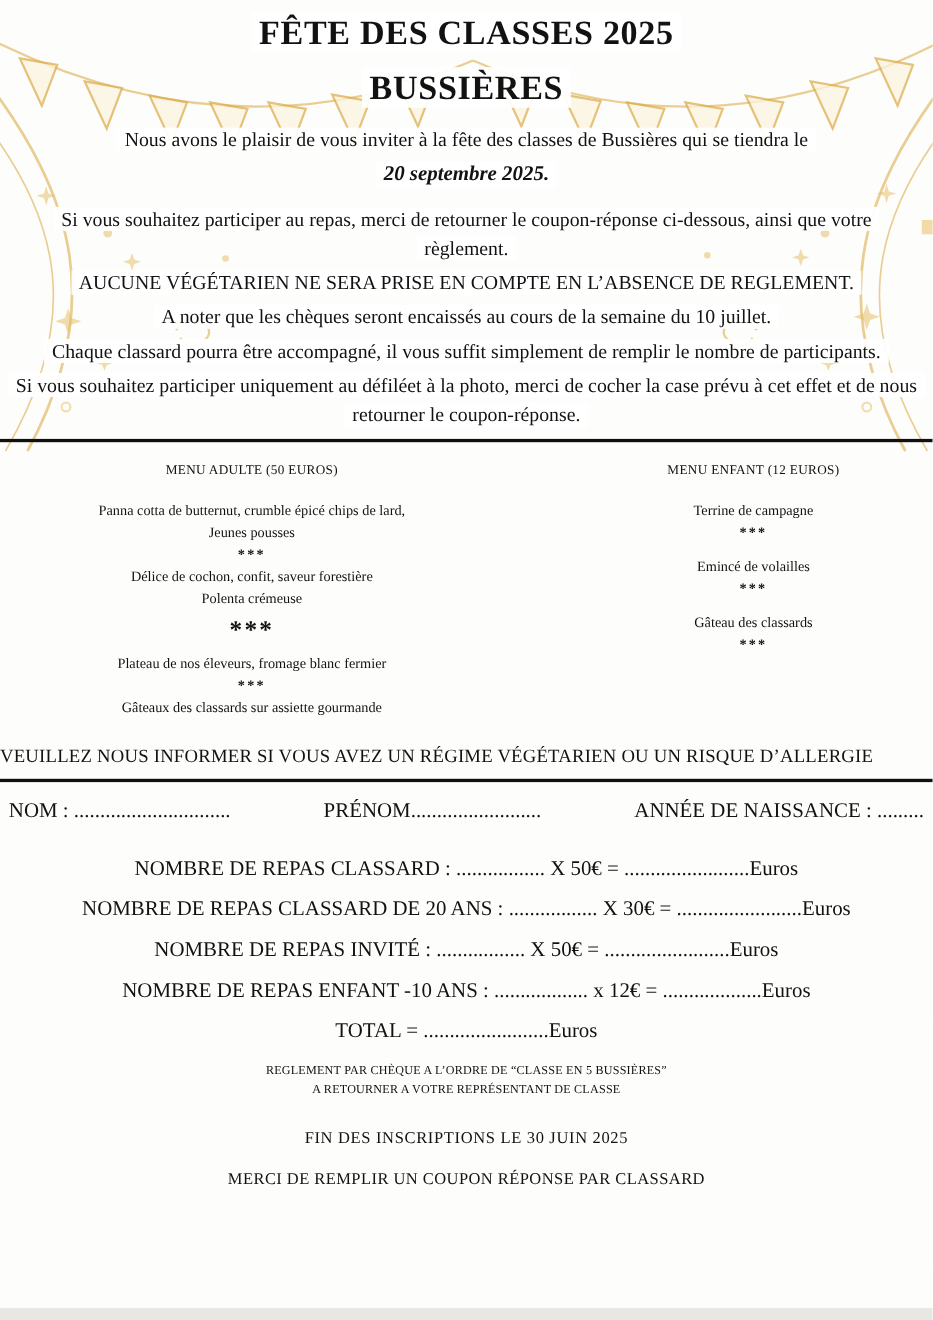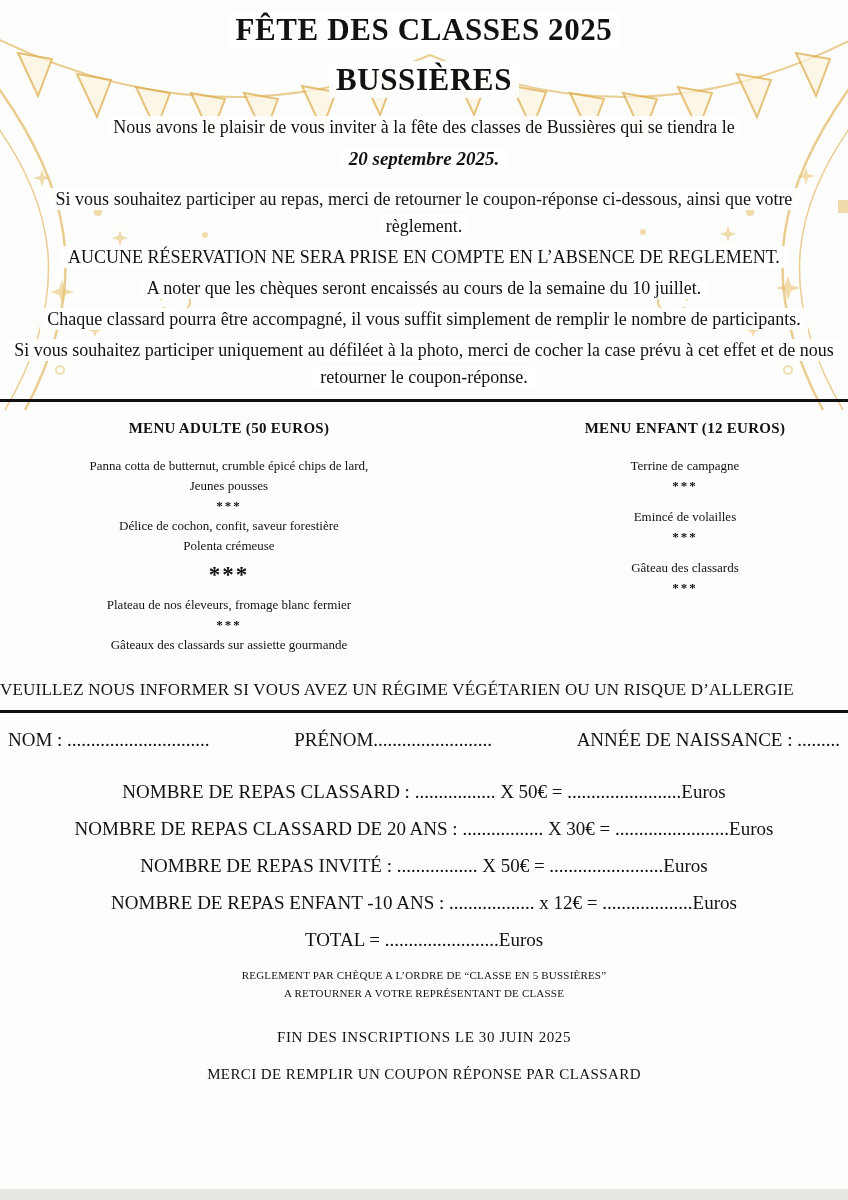--- a/index.html
+++ b/index.html
@@ -26,21 +26,21 @@
   .bold { font-weight:700;font-style:italic; }
   .date-line { font-size:19px; }
 
   .rule { border:none; border-top:3px solid #101010; margin:8px 0 0; }
   .rule2 { margin-top:10px; }
 
   .menus { display:flex; padding-top:10px; }
   .menu { text-align:center; box-sizing:border-box; }
   .menu-adult { width:54%; }
   .menu-child { width:46%; padding-left:64px; }
-  .menu-title { font-size:15px; font-weight:700; margin:8px 0 20px; letter-spacing:0.3px; }
+  .menu-title { font-size:12px; font-weight:400; margin:8px 0 20px; letter-spacing:0.3px; }
   .menu-item { font-size:13px; line-height:1.4; margin:2px 0; }
   .sep { font-weight:700; letter-spacing:2px; }
   .sep-big { font-size:23px; margin:4px 0; }
   .gap { margin-top:13px; }
 
   .allergy { text-align:left; font-size:17px; margin:24px 0 0; letter-spacing:0.2px; }
 
   .identity-row { display:flex; justify-content:space-between; padding:0 8px;
                   font-size:19px; margin-top:16px; }
 
@@ -119,21 +119,21 @@
 
     <header class="title-block">
       <h1 class="title-line"><span class="hl">FÊTE DES CLASSES 2025</span></h1>
       <h1 class="title-line"><span class="hl">BUSSIÈRES</span></h1>
     </header>
 
     <section class="intro">
       <p class="para w-mid"><span class="hl">Nous avons le plaisir de vous inviter à la fête des classes de Bussières qui se tiendra le</span></p>
       <p class="para bold date-line"><span class="hl">20 septembre 2025.</span></p>
       <p class="para w-wide" style="margin-top:12px"><span class="hl">Si vous souhaitez participer au repas, merci de retourner le coupon-réponse ci-dessous, ainsi que votre règlement.</span></p>
-      <p class="para w-wide"><span class="hl">AUCUNE RÉSERVATION NE SERA PRISE EN COMPTE EN L’ABSENCE DE REGLEMENT.</span></p>
+      <p class="para w-wide"><span class="hl">AUCUNE VÉGÉTARIEN NE SERA PRISE EN COMPTE EN L’ABSENCE DE REGLEMENT.</span></p>
       <p class="para w-wide"><span class="hl">A noter que les chèques seront encaissés au cours de la semaine du 10 juillet.</span></p>
       <p class="para w-full"><span class="hl">Chaque classard pourra être accompagné, il vous suffit simplement de remplir le nombre de participants.</span></p>
       <p class="para w-full"><span class="hl">Si vous souhaitez participer uniquement au défiléet à la photo, merci de cocher la case prévu à cet effet et de nous retourner le coupon-réponse.</span></p>
     </section>
 
     <hr class="rule">
 
     <section class="menus">
       <div class="menu menu-adult">
         <h2 class="menu-title">MENU ADULTE (50 EUROS)</h2>

